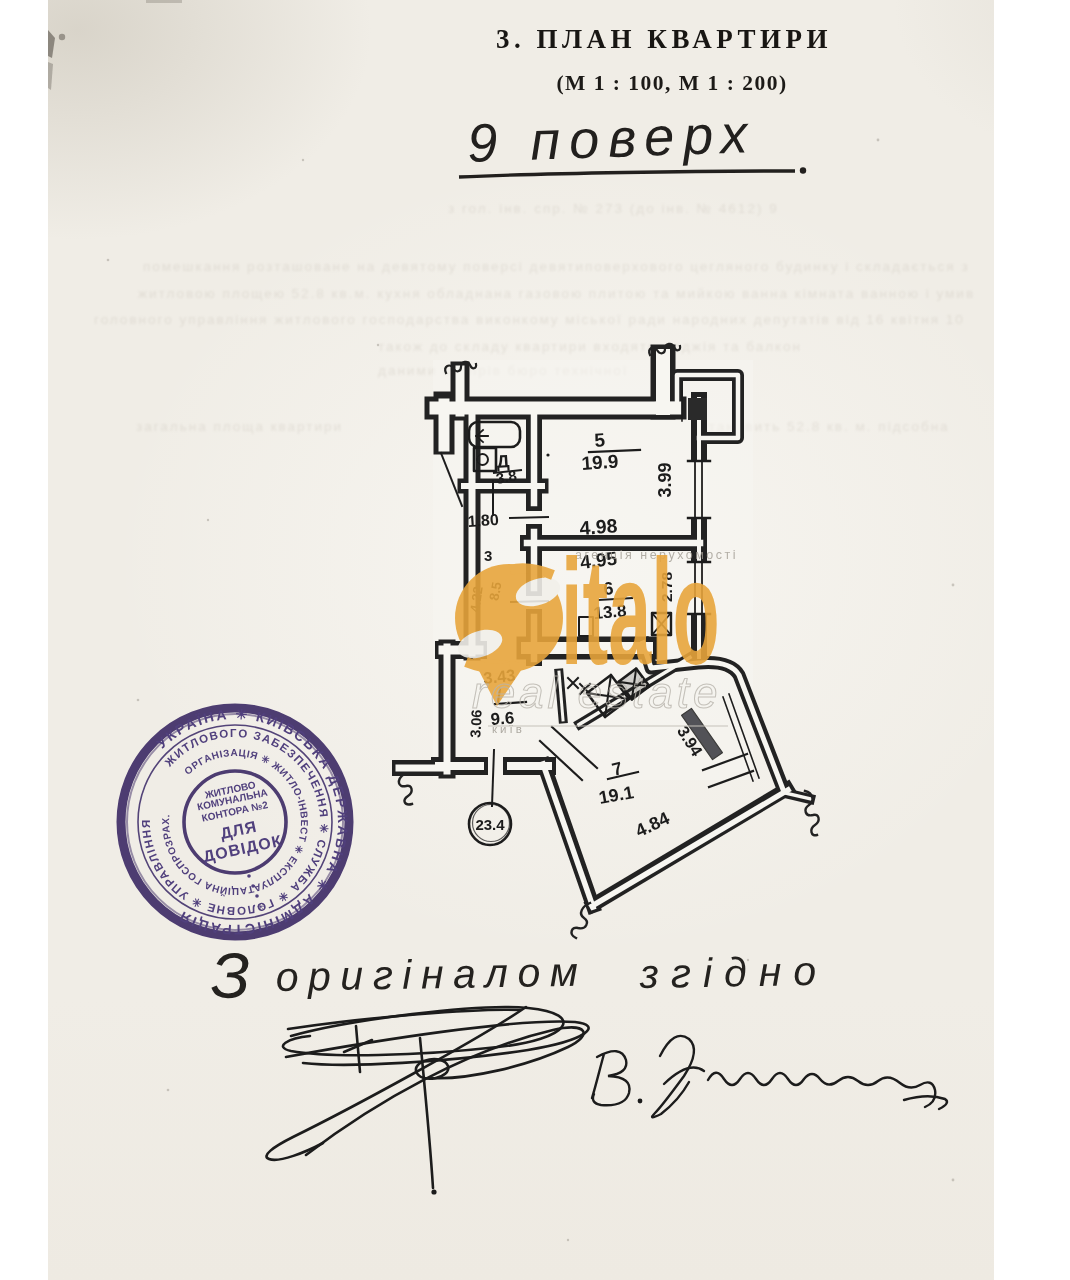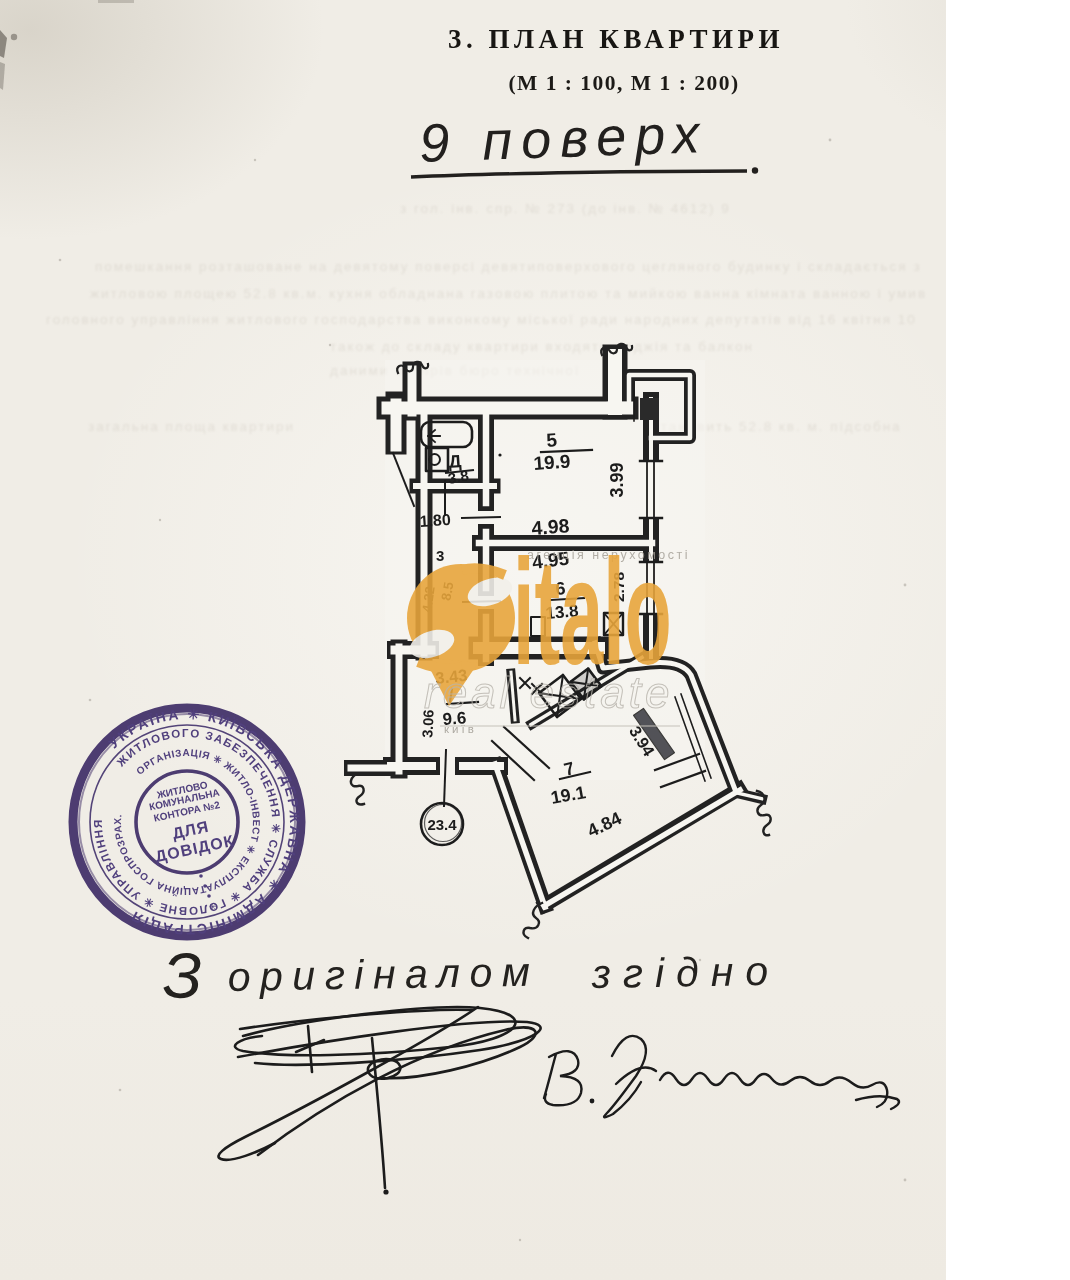--- a/index.html
+++ b/index.html
@@ -3,20 +3,21 @@
 <meta charset="utf-8">
 <style>
 html,body{margin:0;padding:0;}
 #page{position:relative;width:946px;height:1280px;overflow:hidden;
 font-family:"Liberation Sans",sans-serif;
 background:
  radial-gradient(420px 300px at 30px 30px, rgba(185,178,163,0.42), rgba(185,178,163,0) 70%),
  radial-gradient(300px 220px at 1070px 0px, rgba(200,194,182,0.28), rgba(200,194,182,0) 75%),
  radial-gradient(600px 500px at 540px 560px, rgba(253,252,249,0.55), rgba(253,252,249,0) 80%),
  linear-gradient(to bottom, #f0ede6 0%, #f0ede6 78%, #eeeae2 100%);
+margin-left: 48px;
 }
 svg{position:absolute;top:0;left:0;}
 text{font-family:"Liberation Sans",sans-serif;}
 .ser{font-family:"Liberation Serif",serif;}
 </style>
 </head>
 <body>
 <div id="page">
 <svg width="1070" height="1280" viewBox="0 0 1070 1280">
 <defs>

